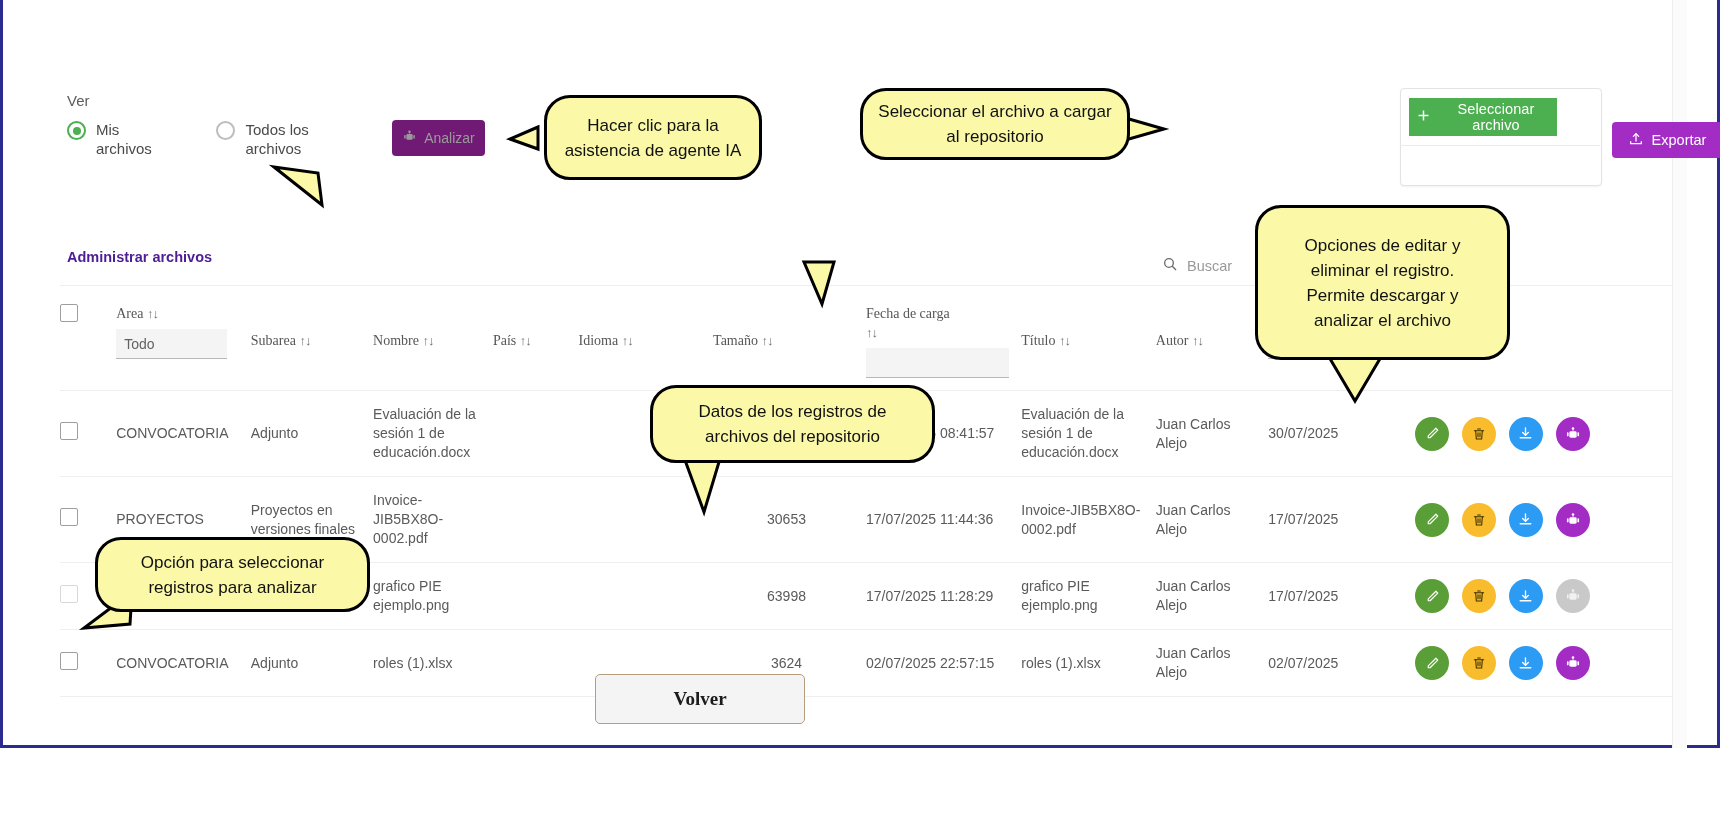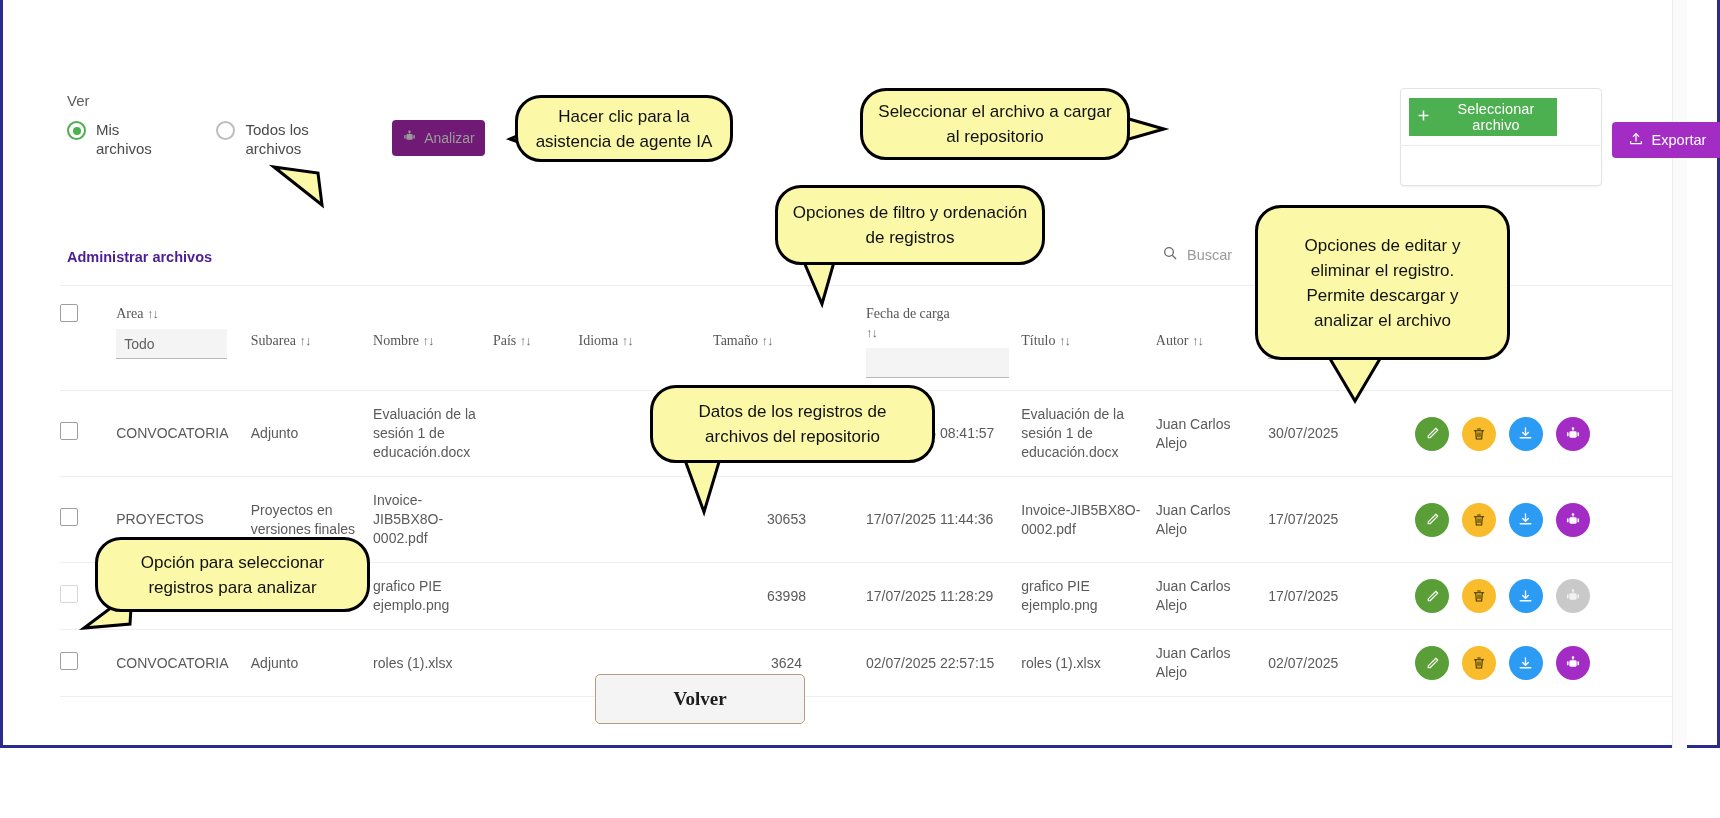--- a/index.html
+++ b/index.html
@@ -78,21 +78,21 @@
     background:#a32cc4;border:none;border-radius:4px;color:#fff;
     display:flex;align-items:center;justify-content:center;gap:8px;
     font-size:14.5px;font-family:inherit;
   }
 
   .admin-title{
     position:absolute;left:67px;top:243px;font-size:14.5px;font-weight:bold;color:#4c1d95;margin-top:6px;
   }
 
   .search-box{
-    position:absolute;left:1150px;top:239px;width:205px;height:32px;
+    position:absolute;left:1150px;top:250px;width:205px;height:32px;
     background:#fff;display:flex;align-items:center;gap:9px;padding-left:12px;
     box-sizing:border-box;
   }
   .search-box .ph{font-size:14.5px;color:#9a9a9a;}
 
   
   .table-wrap{
     position:absolute;left:60px;top:285px;width:1612px;
   }
   table.files{
@@ -469,41 +469,40 @@
     </table>
   </div>
 
   <button class="volver-btn">Volver</button>
 
   <div class="tail" style="left:500px;top:125px;">
     <svg width="40" height="30">
         <polygon points="38,2 10,14 38,24" fill="#fbf9a8" stroke="#000" stroke-width="3"></polygon>
       </svg>
   </div>
-  <div class="callout" style="left:515px;top:95px;width:218px;height:67px;">Hacer clic para la asistencia de agente IA</div>
+  <div class="callout" style="left:544px;top:95px;width:218px;height:85px;">Hacer clic para la asistencia de agente IA</div>
 
   <div class="tail" style="left:1120px;top:115px;">
     <svg width="48" height="30">
         <polygon points="2,2 44,14 2,26" fill="#fbf9a8" stroke="#000" stroke-width="3"></polygon>
       </svg>
   </div>
   <div class="callout" style="left:860px;top:88px;width:270px;height:72px;">Seleccionar el archivo a cargar al repositorio</div>
 
   <div class="tail" style="left:270px;top:165px;">
     <svg width="60" height="45">
         <polygon points="4,2 52,40 48,8" fill="#fbf9a8" stroke="#000" stroke-width="3"></polygon>
       </svg>
   </div>
 
   <div class="tail" style="left:800px;top:260px;">
     <svg width="40" height="50">
         <polygon points="4,2 34,2 22,44" fill="#fbf9a8" stroke="#000" stroke-width="3"></polygon>
       </svg>
   </div>
-  <div class="callout" style="left:775px;top:185px;width:270px;height:80px;">Opciones de filtro y ordenación de registros</div>
 
   <div class="tail" style="left:1325px;top:355px;">
     <svg width="60" height="52">
         <polygon points="4,2 56,2 30,46" fill="#fbf9a8" stroke="#000" stroke-width="3"></polygon>
       </svg>
   </div>
   <div class="callout" style="left:1255px;top:205px;width:255px;height:155px;padding:10px 30px;">Opciones de editar y eliminar el registro. Permite descargar y analizar el archivo</div>
 
   <div class="tail" style="left:680px;top:450px;">
     <svg width="50" height="70">

